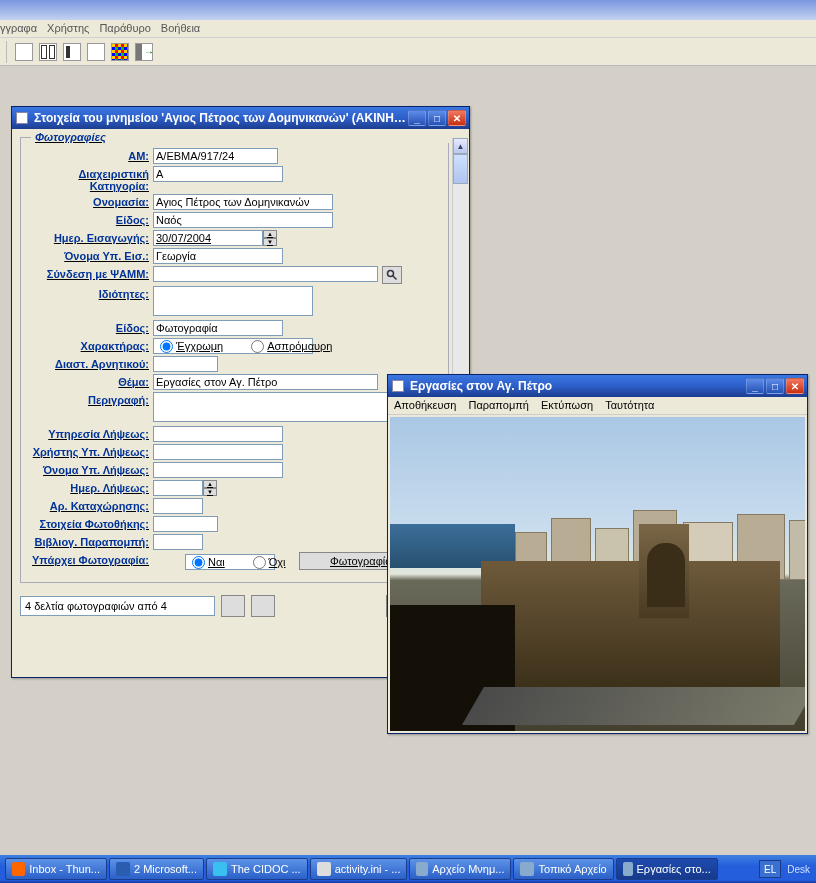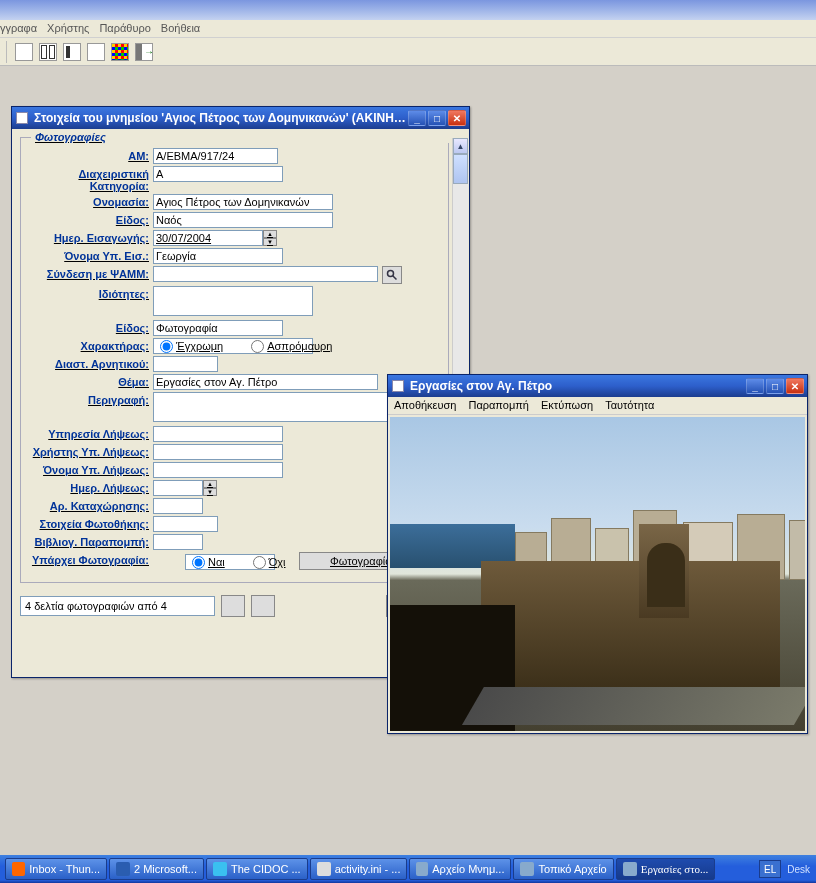--- a/index.html
+++ b/index.html
@@ -174,21 +174,21 @@
     color:#fff;
   }
   .task-btn{
     height:22px; margin:0 1px; padding:0 6px;
     display:flex; align-items:center; gap:4px;
     background:linear-gradient(to bottom,#5D92E8,#2A60C8);
     border:1px solid #1A3C8C; border-radius:2px;
     font-size:11px; color:#fff; white-space:nowrap; overflow:hidden;
     max-width:102px;
   }
-  .task-btn.active{background:linear-gradient(to bottom,#1E4BAE,#163A8C);font-family:Liberation Serif, serif;}
+  .task-btn.active{background:linear-gradient(to bottom,#1E4BAE,#163A8C);}
   .task-ico{width:14px;height:14px;background:#fff;border-radius:2px;}
   .task-ico.o{background:#F60;} .task-ico.w{background:#2A5DB0;}
   .task-ico.e{background:#3AC0F0;} .task-ico.n{background:#ddd;}
   .task-ico.db{background:#8ac;}
   .task-sep{width:4px;}
   .tray{
     margin-left:auto; height:28px; display:flex; align-items:center; gap:6px;
     padding:0 4px;
   }
   .tray-lang{background:#3A70D0;border:1px solid #1A3C8C;color:#fff;width:22px;height:18px;font-size:10px;display:flex;align-items:center;justify-content:center;}

